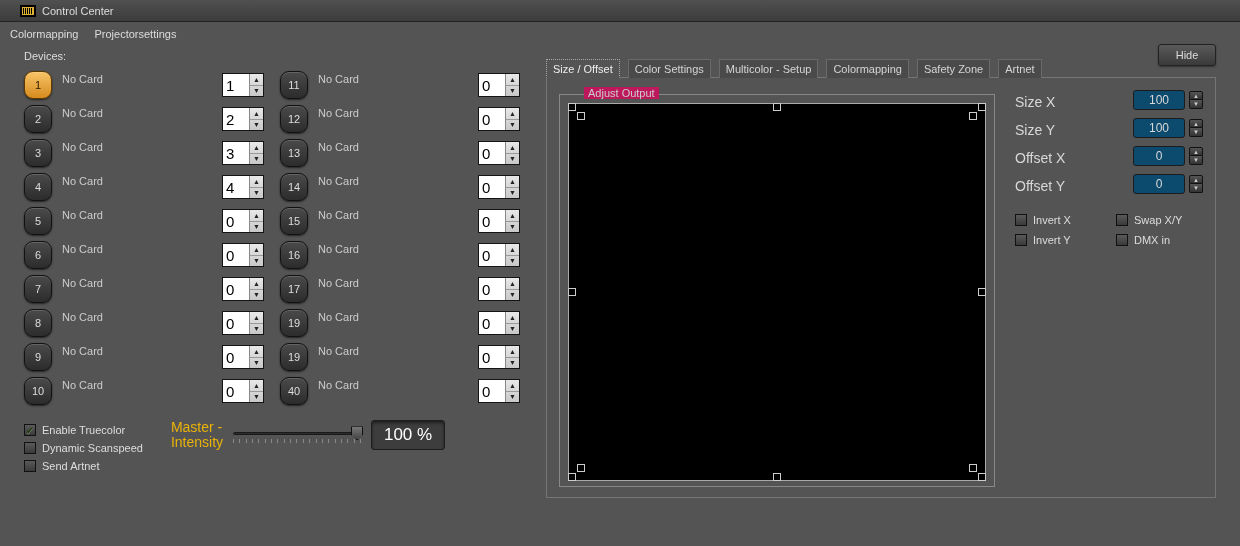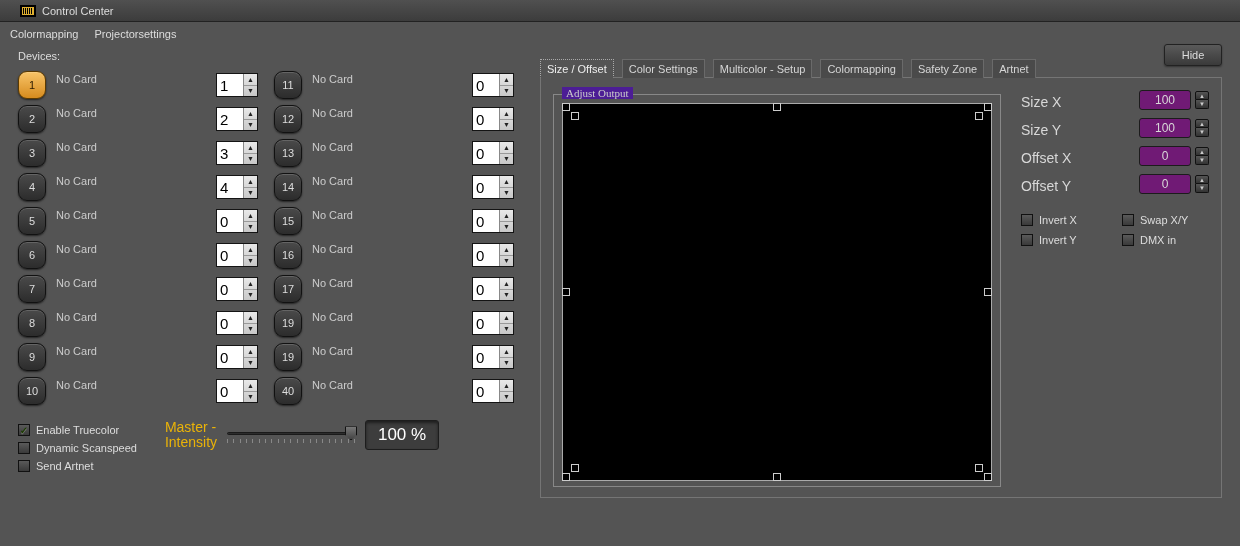--- a/index.html
+++ b/index.html
@@ -33,21 +33,21 @@
   background: repeating-linear-gradient(90deg,#000 0 1px,transparent 1px 2px);
 }
 .menubar {
   height: 22px;
   display: flex;
   align-items: center;
   gap: 16px;
   padding: 4px 10px 2px;
 }
 .menubar span { cursor: default; }
-.content { padding: 6px 18px 10px; display: flex; gap: 12px; }
+.content { padding: 6px 24px 10px; display: flex; gap: 12px; }
 .left { width: 510px; }
 .devices-label { display:block; padding: 0 0 6px 0; }
 .device-columns { display: flex; gap: 16px; }
 .device-col { display: flex; flex-direction: column; gap: 0px; }
 .device-row { display: flex; align-items: center; height: 34px; }
 .dev-btn {
   width: 28px; height: 28px;
   border-radius: 9px;
   background: linear-gradient(#4a4a4a,#2c2c2c);
   border: 1px solid #111;
@@ -172,23 +172,23 @@
   padding: 8px 12px 10px;
   display:flex; gap:20px;
 }
 .adjust-frame {
   flex:1; position:relative;
   border:1px solid #888;
   margin-top:8px;
   padding: 8px;
 }
 .adjust-frame .legend {
-  position:absolute; top:-8px; left:8px;
-  background:#4c1d95; padding:0 4px;
-  font-size:11px; color:#ccc;font-family:Liberation Serif, serif;
+  position:absolute; top:-8px; left:24px;
+  background:#be185d; padding:0 4px;
+  font-size:11px; color:#ccc;
 }
 .canvas-wrap {
   width:100%; height:378px;
   background:#000;
   position:relative;
   border:1px solid #aaa;
 }
 .handle {
   position:absolute; width:8px; height:8px;
   border:1px solid #ccc; background:transparent;
@@ -205,21 +205,21 @@
   width: 188px; margin-top:4px;
   display:flex; flex-direction:column; gap:8px;
 }
 .ctl-row { display:flex; align-items:flex-end; justify-content:space-between; }
 .ctl-row .lbl { font-size:14px; color:#d8d8d8; width:64px;}
 .ctl-row .spin2 {
   display:flex; align-items:center;
 }
 .ctl-row .spin2 input{
   width:52px; height:20px;
-  background:#701a75; border:1px solid #1c1c1c;
+  background:#0c4a6e; border:1px solid #1c1c1c;
   color:#d8d8d8; text-align:center; font-size:12px;
   border-radius:3px;
 }
 .ctl-row .spin2 .ud{
   width:14px; margin-left:4px;
   display:flex; flex-direction:column;
 }
 .ctl-row .spin2 .ud div{
   height:9px; background:linear-gradient(#555,#333);
   border:1px solid #111;

